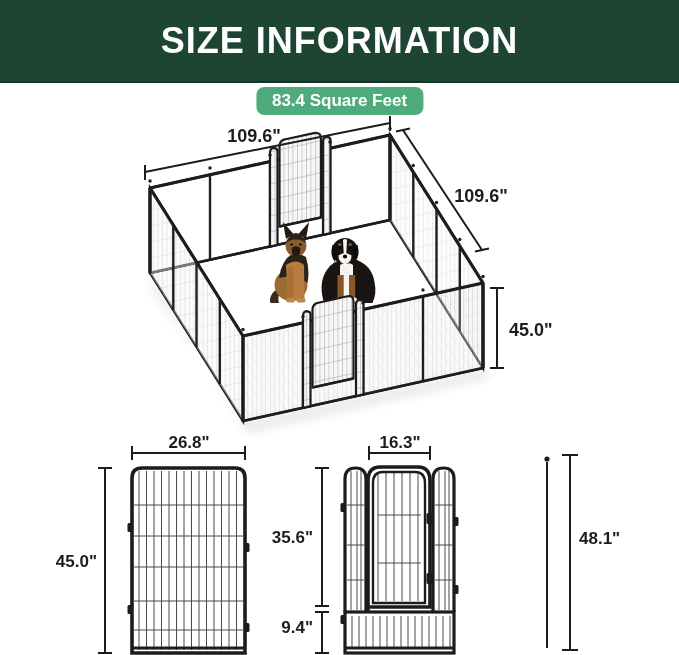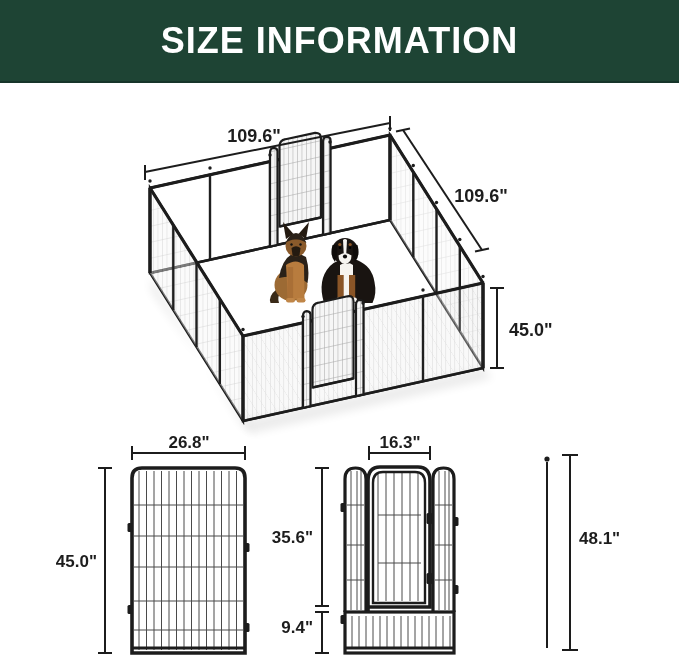--- a/index.html
+++ b/index.html
@@ -30,20 +30,23 @@
 </style>
 </head>
 <body>
 
 <div class="page">
 
   <header class="banner">
     <h1>SIZE INFORMATION</h1>
   </header>
 
+  <div class="badge">
+    <span>83.4 Square Feet</span>
+  </div>
 
   <svg class="diagram" width="679" height="540" viewBox="0 0 679 540">
     <defs>
 
       <pattern id="meshShallow" width="4.5" height="16" patternUnits="userSpaceOnUse" patternTransform="skewY(-12.45)">
         <rect width="4.5" height="16" fill="#f6f6f6"></rect>
         <path d="M0 0.3 H4.5 M0.3 0 V16" stroke="#9a9a9a" stroke-width="0.55"></path>
       </pattern>
 
       <pattern id="meshSteep" width="4.5" height="16" patternUnits="userSpaceOnUse" patternTransform="skewY(57.8)">

